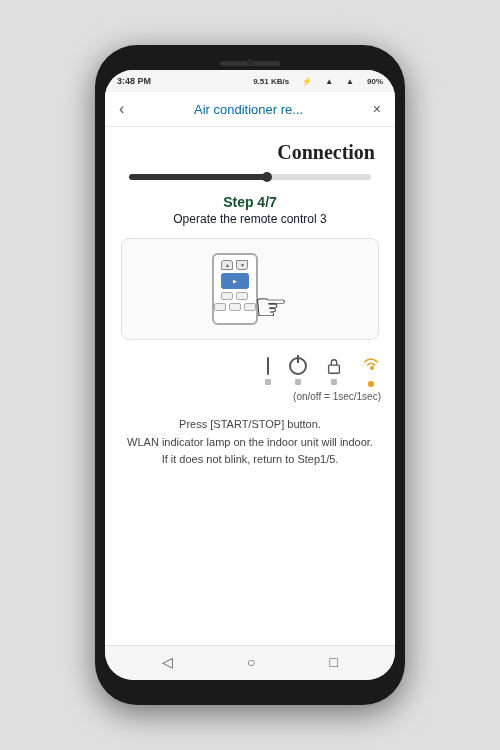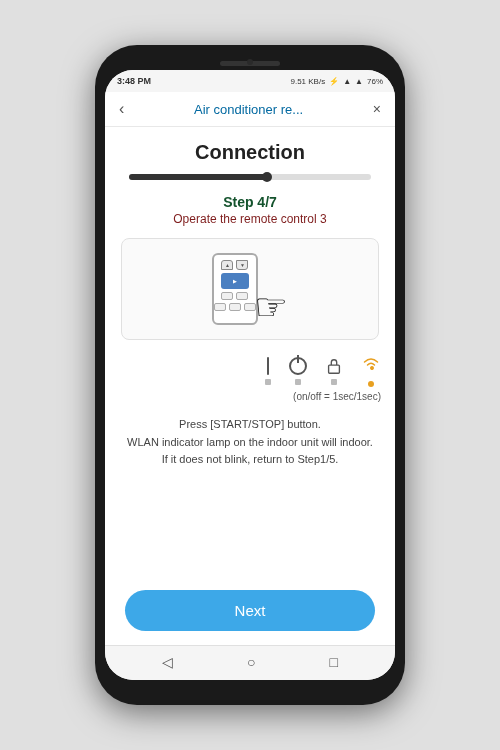--- a/index.html
+++ b/index.html
@@ -69,22 +69,23 @@
       padding: 4px 12px;
       font-size: 9px;
       color: #333;
       height: 22px;
     }
 
     .status-left { font-weight: 600; }
     .status-right {
       display: flex;
       align-items: center;
-      gap: 4px;
+      gap: 13px;
       font-size: 8px;
+      font-weight: bold;
     }
 
     
     .app-header {
       background: #fff;
       display: flex;
       align-items: center;
       justify-content: space-between;
       padding: 8px 14px;
       border-bottom: 1px solid #e8e8e8;
@@ -117,25 +118,26 @@
       display: flex;
       flex-direction: column;
     }
 
     
     .progress-section {
       padding: 14px 20px 6px;
     }
 
     .page-title-text {
-      text-align: center;
+      text-align: right;
       font-size: 20px;
       font-weight: 600;
       color: #222;
       margin-bottom: 10px;
+      font-family: Liberation Serif, serif;
     }
 
     .progress-bar-container {
       height: 6px;
       background: #ddd;
       border-radius: 3px;
       position: relative;
       margin: 0 4px;
     }
 
@@ -165,21 +167,21 @@
 
     .step-number {
       font-size: 14px;
       font-weight: 700;
       color: #14532d;
       margin-bottom: 2px;
     }
 
     .step-desc {
       font-size: 12px;
-      color: #7f1d1d;
+      color: #0f172a;
     }
 
     
     .illustration-box {
       margin: 8px 16px;
       border: 1px solid #e0e0e0;
       border-radius: 8px;
       display: flex;
       justify-content: center;
       align-items: center;
@@ -414,21 +416,21 @@
 
   <div class="phone-screen">
 
     <div class="status-bar">
       <span class="status-left">3:48 PM</span>
       <div class="status-right">
         <span>9.51 KB/s</span>
         <span>⚡</span>
         <span>▲</span>
         <span>▲</span>
-        <span>76%</span>
+        <span>90%</span>
       </div>
     </div>
 
     <div class="app-header">
       <span class="header-back">‹</span>
       <span class="header-title">Air conditioner re...</span>
       <span class="header-close">×</span>
     </div>
 
     <div class="content">
@@ -508,23 +510,20 @@
 
       <div class="instructions">
         <div class="instructions-text">
           <span>Press [START/STOP] button.</span><br>
           <span>WLAN indicator lamp on the indoor unit will</span>
           <span>indoor.</span><br>
           <span>If it does not blink, return to Step1/5.</span>
         </div>
       </div>
 
-      <div class="btn-container">
-        <button class="btn-next">Next</button>
-      </div>
 
     </div>
 
     <div class="nav-bar">
       <span class="nav-btn">◁</span>
       <span class="nav-btn">○</span>
       <span class="nav-btn">□</span>
     </div>
 
   </div>

